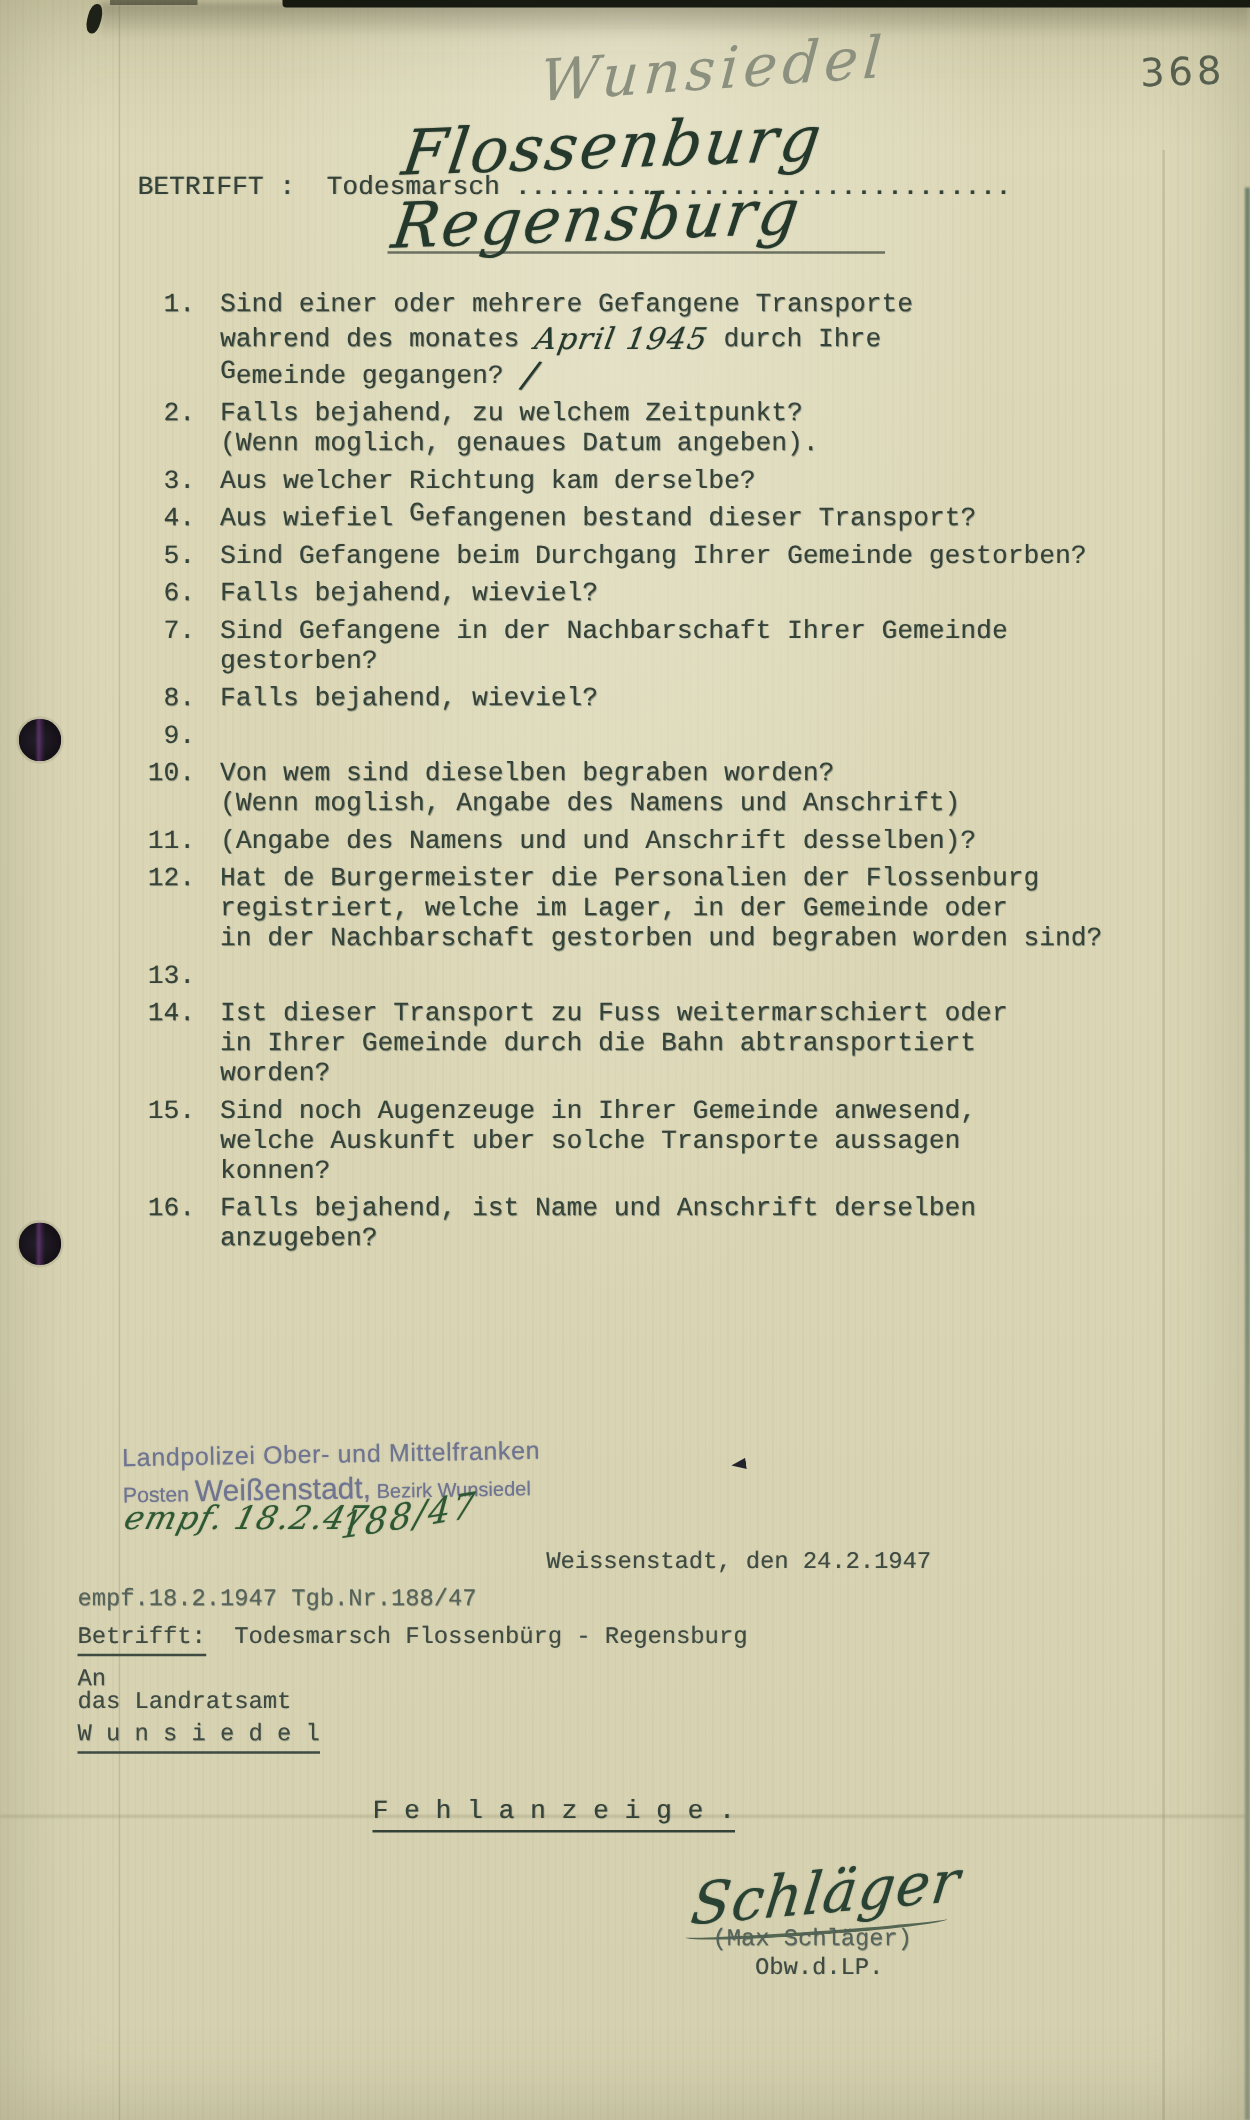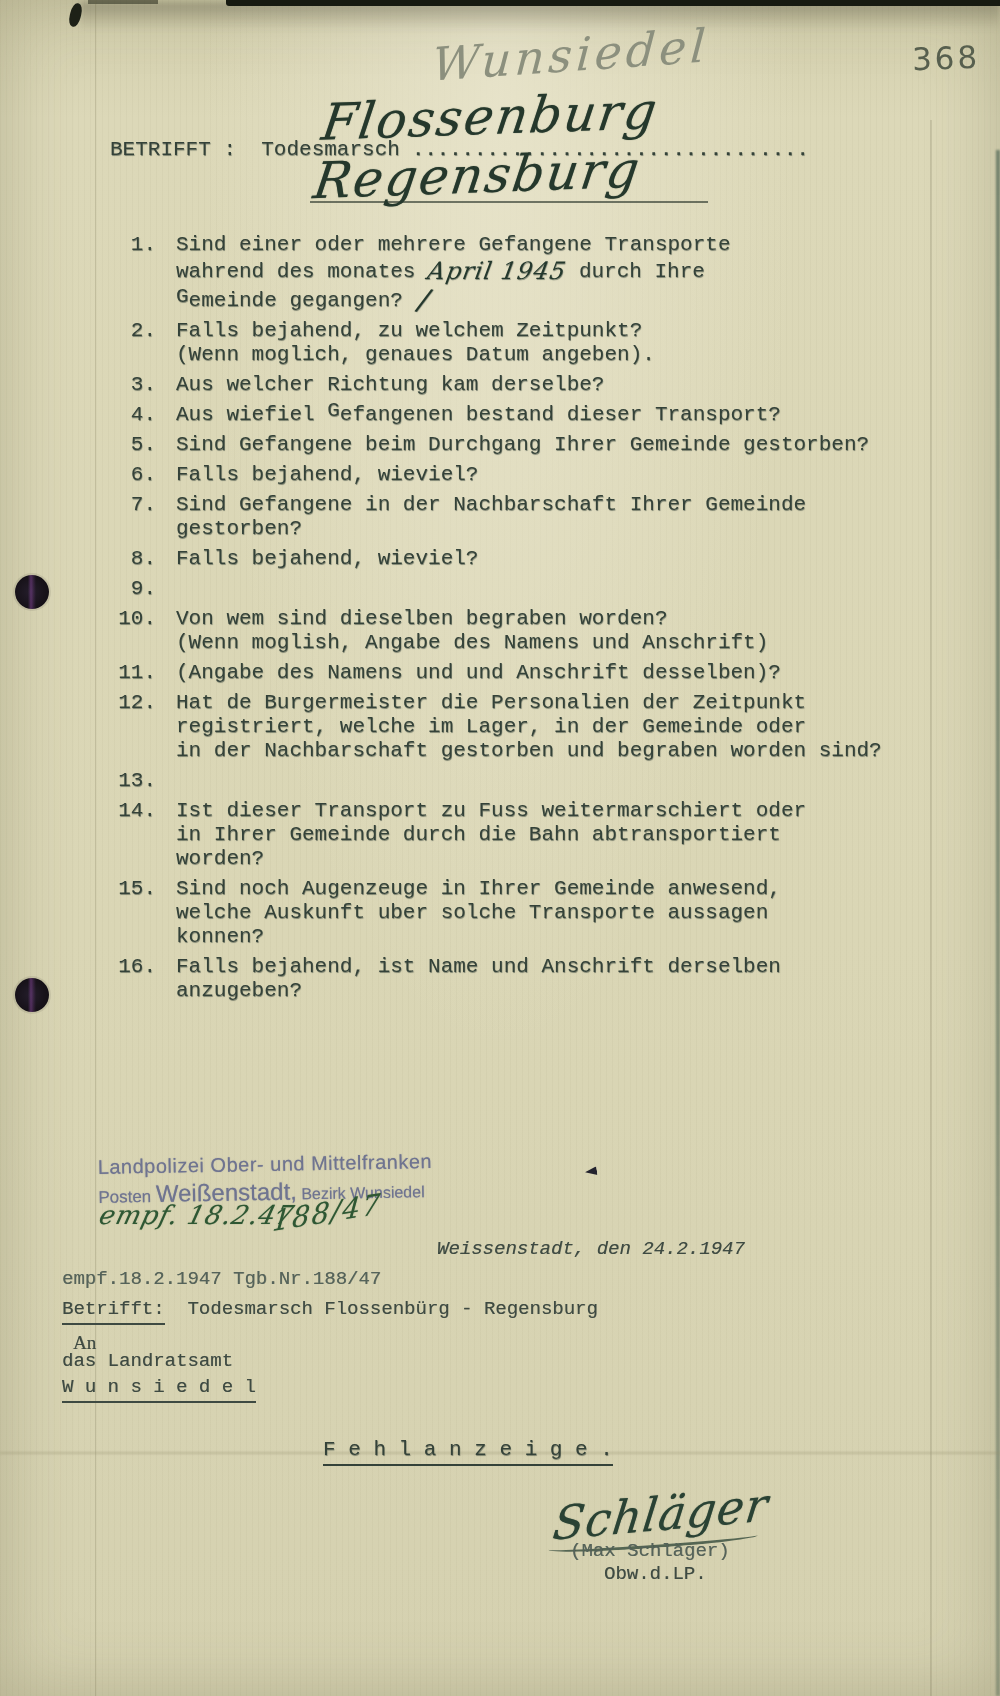--- a/index.html
+++ b/index.html
@@ -129,21 +129,21 @@
       <div class="q-item">
         <span class="q-num">10.</span>
         <div class="q-body"><div class="q-line"><span>Von wem sind dieselben begraben worden?</span></div><div class="q-line"><span>(Wenn moglish, Angabe des Namens und Anschrift)</span></div></div>
       </div>
       <div class="q-item">
         <span class="q-num">11.</span>
         <div class="q-body"><div class="q-line"><span>(Angabe des Namens und und Anschrift desselben)?</span></div></div>
       </div>
       <div class="q-item">
         <span class="q-num">12.</span>
-        <div class="q-body"><div class="q-line"><span>Hat de Burgermeister die Personalien der Zeitpunkt</span></div><div class="q-line"><span>registriert, welche im Lager, in der Gemeinde oder</span></div><div class="q-line"><span>in der Nachbarschaft gestorben und begraben worden sind?</span></div></div>
+        <div class="q-body"><div class="q-line"><span>Hat de Burgermeister die Personalien der Flossenburg</span></div><div class="q-line"><span>registriert, welche im Lager, in der Gemeinde oder</span></div><div class="q-line"><span>in der Nachbarschaft gestorben und begraben worden sind?</span></div></div>
       </div>
       <div class="q-item">
         <span class="q-num">13.</span>
       </div>
       <div class="q-item">
         <span class="q-num">14.</span>
         <div class="q-body"><div class="q-line"><span>Ist dieser Transport zu Fuss weitermarschiert oder</span></div><div class="q-line"><span>in Ihrer Gemeinde durch die Bahn abtransportiert</span></div><div class="q-line"><span>worden?</span></div></div>
       </div>
       <div class="q-item">
         <span class="q-num">15.</span>
@@ -156,29 +156,29 @@
     </div>
 
   <div class="abs stamp">
     <div class="l1">Landpolizei Ober- und Mittelfranken</div>
     <div class="l2"><span class="pref">Posten </span><span class="place">Weißenstadt,</span><span class="suff"> Bezirk Wunsiedel</span></div>
   </div>
 
   <div class="abs hw green-ink" style="left:100px;top:1200px;">empf. 18.2.47</div>
   <div class="abs hw green-ink2" style="left:272px;top:1196px;">188/47</div>
 
-  <div class="abs typed-sm" style="left:437px;top:1238px;font-style:italic;">Weissenstadt, den 24.2.1947</div>
+  <div class="abs typed-sm" style="left:437px;top:1238px;">Weissenstadt, den 24.2.1947</div>
   <div class="abs typed-sm faded" style="left:62px;top:1268px;">empf.18.2.1947 Tgb.Nr.188/47</div>
 
   <div class="abs typed-sm" style="left:62px;top:1298px;"><span class="u">Betrifft:</span><span>  </span><span>Todesmarsch Flossenbürg - Regensburg</span></div>
 
-  <div class="abs typed-sm" style="left:73px;top:1332px;font-family:Liberation Serif, serif;">An</div>
+  <div class="abs typed-sm" style="left:62px;top:1332px;">An</div>
   <div class="abs typed-sm" style="left:62px;top:1350px;">das Landratsamt</div>
   <div class="abs typed-sm" style="left:62px;top:1376px;"><span class="u">W u n s i e d e l</span></div>
 
-  <div class="abs typed" style="left:298px;top:1438px;margin-left:25px;"><span class="u">F e h l a n z e i g e .</span></div>
+  <div class="abs typed" style="left:298px;top:1438px;"><span class="u">F e h l a n z e i g e .</span></div>
 
   <div class="abs hw sig">Schläger</div>
   <div class="abs sig-underline"></div>
   <div class="abs typed-sm faded" style="left:570px;top:1540px;">(Max Schläger)</div>
   <div class="abs typed-sm" style="left:604px;top:1563px;">Obw.d.LP.</div>
 
 </div>
 
 </body></html>

